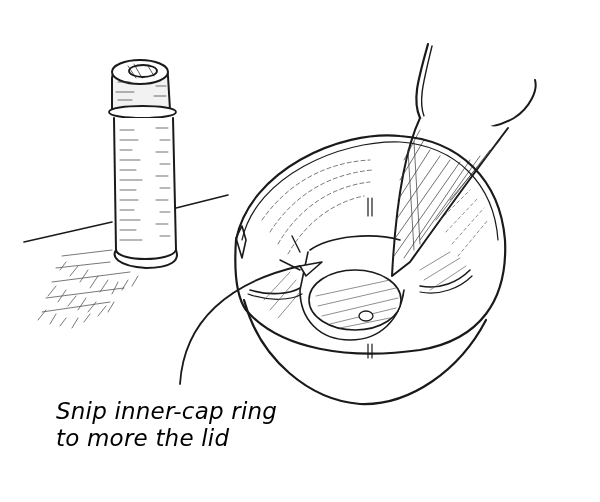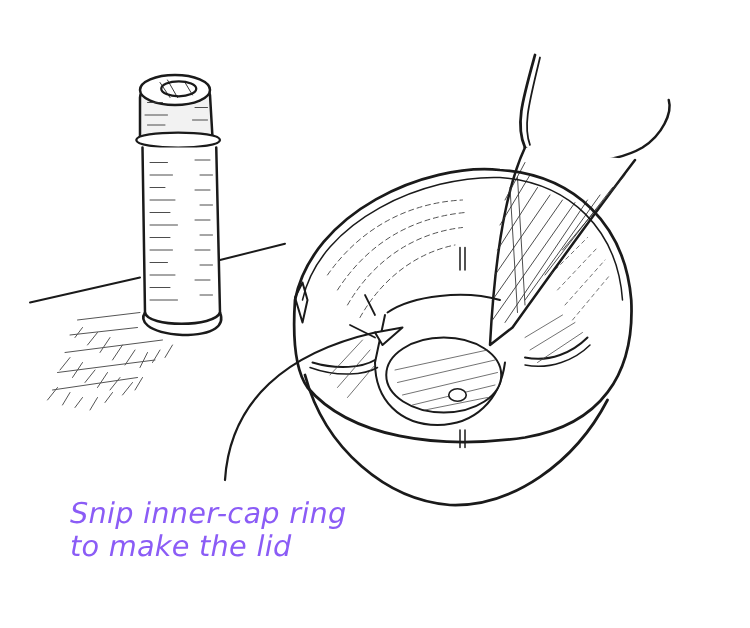--- a/index.html
+++ b/index.html
@@ -1,21 +1,21 @@
 <!DOCTYPE html>
 <html><head>
 <meta charset="utf-8">
 <style>
   html, body { margin: 0; padding: 0; background: #ffffff; }
   #stage { position: relative; width: 600px; height: 502px; background: #ffffff; overflow: hidden; }
   #illustration { position: absolute; left: 0; top: 0; width: 600px; height: 502px; }
   #caption {
     position: absolute; left: 56px; top: 398px;
     font-family: "DejaVu Sans", sans-serif; font-style: italic;
-    font-size: 23px; line-height: 27px; color: #8b5cf6; letter-spacing: 0.2px;
+    font-size: 23px; line-height: 27px; color: #000000; letter-spacing: 0.2px;
   }
   #caption div { white-space: nowrap; }
 </style>
 </head>
 <body>
 
 <div id="stage">
   <svg id="illustration" viewBox="0 0 600 502" fill="none" stroke="#1a1a1a" stroke-linecap="round" stroke-linejoin="round">
 
     <g stroke-width="1.6">
@@ -97,15 +97,15 @@
     </g>
 
     <g stroke-width="1.8">
       <path d="M180 384 C184 320 230 282 300 266"></path>
       <path d="M300 266 L322 262 L306 276 Z" fill="#ffffff" stroke-width="1.6"></path>
     </g>
   </svg>
 
   <div id="caption">
     <div>Snip inner-cap ring</div>
-    <div>to make the lid</div>
+    <div>to more the lid</div>
   </div>
 </div>
 
 </body></html>

